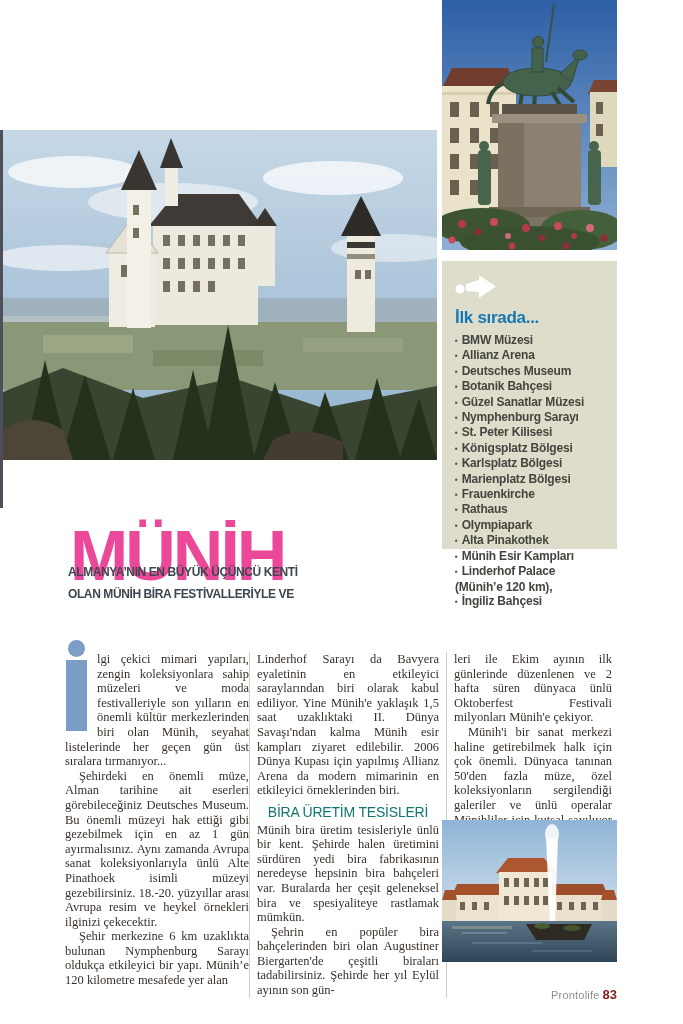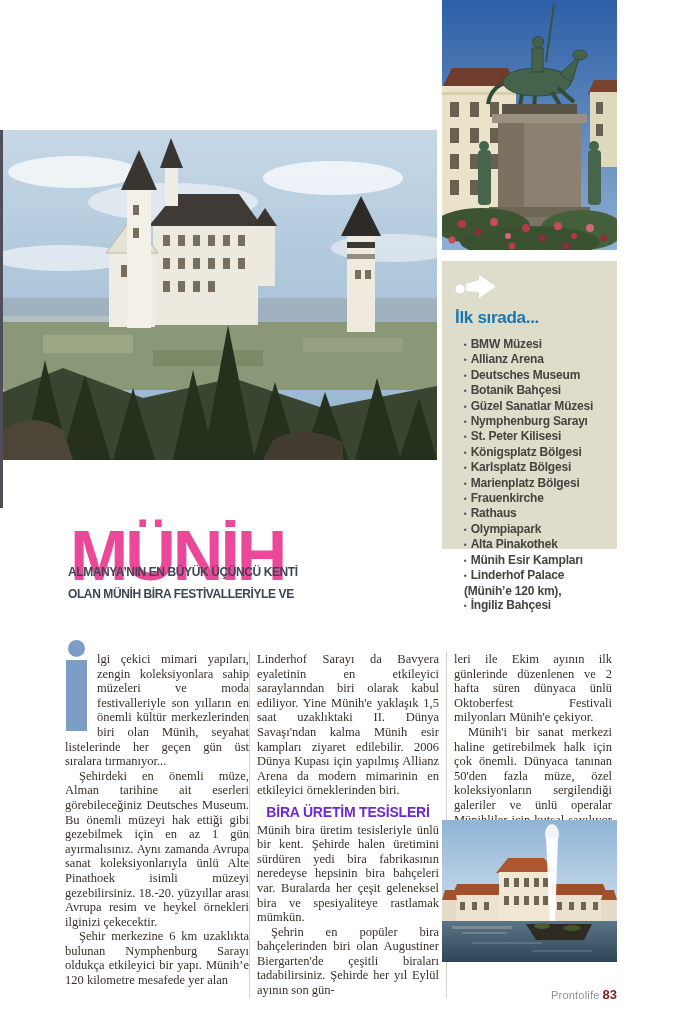--- a/index.html
+++ b/index.html
@@ -9,41 +9,41 @@
   #castle-photo{left:3px;top:130px;width:434px;height:330px;}
   #statue-photo{left:442px;top:0px;width:175px;height:250px;}
   #palace-photo{left:442px;top:820px;width:175px;height:142px;}
   .edge-line{position:absolute;left:0;top:130px;width:3px;height:378px;background:#4f4f59;}
 
   
   .sidebar{position:absolute;left:442px;top:261px;width:175px;height:288px;background:#dedccb;
            box-sizing:border-box;padding:13px 8px 0 13px;}
   .sidebar .arrow-wrap{height:30px;margin-bottom:4px;}
   .sidebar h3{margin:2px 0 5px 0;font-size:17px;font-weight:bold;color:#1878b4;letter-spacing:-0.3px;}
-  .sidebar ul{list-style:none;margin:9px;padding:0;font-size:12px;line-height:14.4px;
+  .sidebar ul{list-style:none;margin:0;padding:0;font-size:12px;line-height:14.4px;
               font-weight:bold;color:#45453f;letter-spacing:-0.2px;}
   .sidebar li .blt{font-size:8px;vertical-align:1px;margin-right:4px;color:#45453f;}
 
   
   .title{position:absolute;left:70px;top:474px;font-size:70px;line-height:70px;font-weight:bold;
          color:#ec4899;letter-spacing:-3px;}
   .subtitle{position:absolute;left:68px;top:562px;font-size:12px;line-height:21.5px;
             font-weight:bold;color:#3c4651;letter-spacing:-0.4px;}
 
   
   .columns{position:absolute;left:65px;top:652px;width:552px;display:flex;}
   .col{font-family:"Liberation Serif","DejaVu Serif",serif;font-size:12.5px;line-height:14.6px;
        color:#38302a;text-align:justify;}
   .col-1{width:184px;}
   .col-2{width:182px;padding:0 7px;}
   .col-3{width:158px;padding-left:7px;}
   .rule{width:1px;background:#d3d0c4;align-self:stretch;}
   .col p{margin:0;}
   .col p.ind{text-indent:14px;}
-  .sec-head{font-family:"Liberation Sans",sans-serif;font-size:14px;font-weight:bold;color:#6d28d9;
+  .sec-head{font-family:"Liberation Sans",sans-serif;font-size:14px;font-weight:normal;color:#0f766e;
             text-align:center;margin:7px 0 3px 0;letter-spacing:-0.2px;}
 
   
   .dropcap{float:left;width:23px;height:91px;margin:-12px 9px 0 0;}
   .dropcap .dot{width:17px;height:17px;border-radius:50%;background:#7b9dc6;margin:0 auto 3px auto;}
   .dropcap .bar{width:21px;height:71px;background:#7b9dc6;margin:0 auto;}
 
   
   .footer{position:absolute;right:66px;top:987px;font-size:11px;color:#8f8f8f;}
   .footer .brand{letter-spacing:0.2px;}

